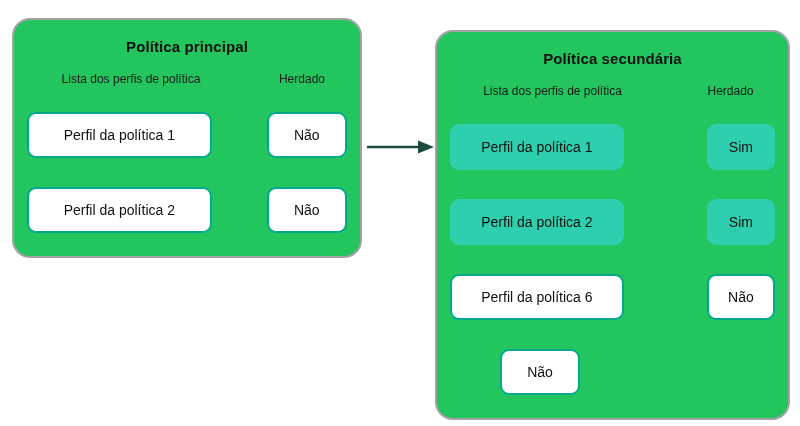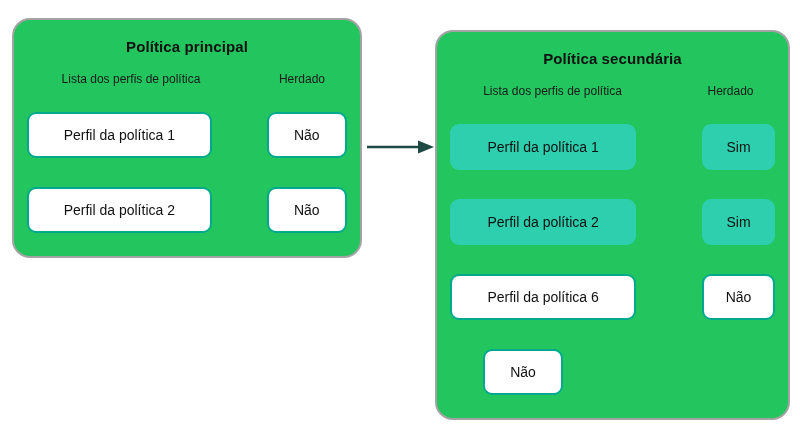--- a/index.html
+++ b/index.html
@@ -111,21 +111,21 @@
   }
   .cell.filled {
     background: #2ecfae;
     border-color: #2ecfae;
   }
 
   #panel-primary .cell.profile { width: 224px; }
   #panel-primary .cell.inherited { width: 97px; margin-left: 22px; }
 
   #panel-secondary .cell.profile { width: 205px; }
-  #panel-secondary .cell.inherited { width: 80px; margin-left: 33px; }
+  #panel-secondary .cell.inherited { width: 80px; margin-left: 50px; }
 
   
   #flow-arrow {
     position: absolute;
     left: 366px;
     top: 133px;
     width: 70px;
     height: 28px;
   }
 </style>

